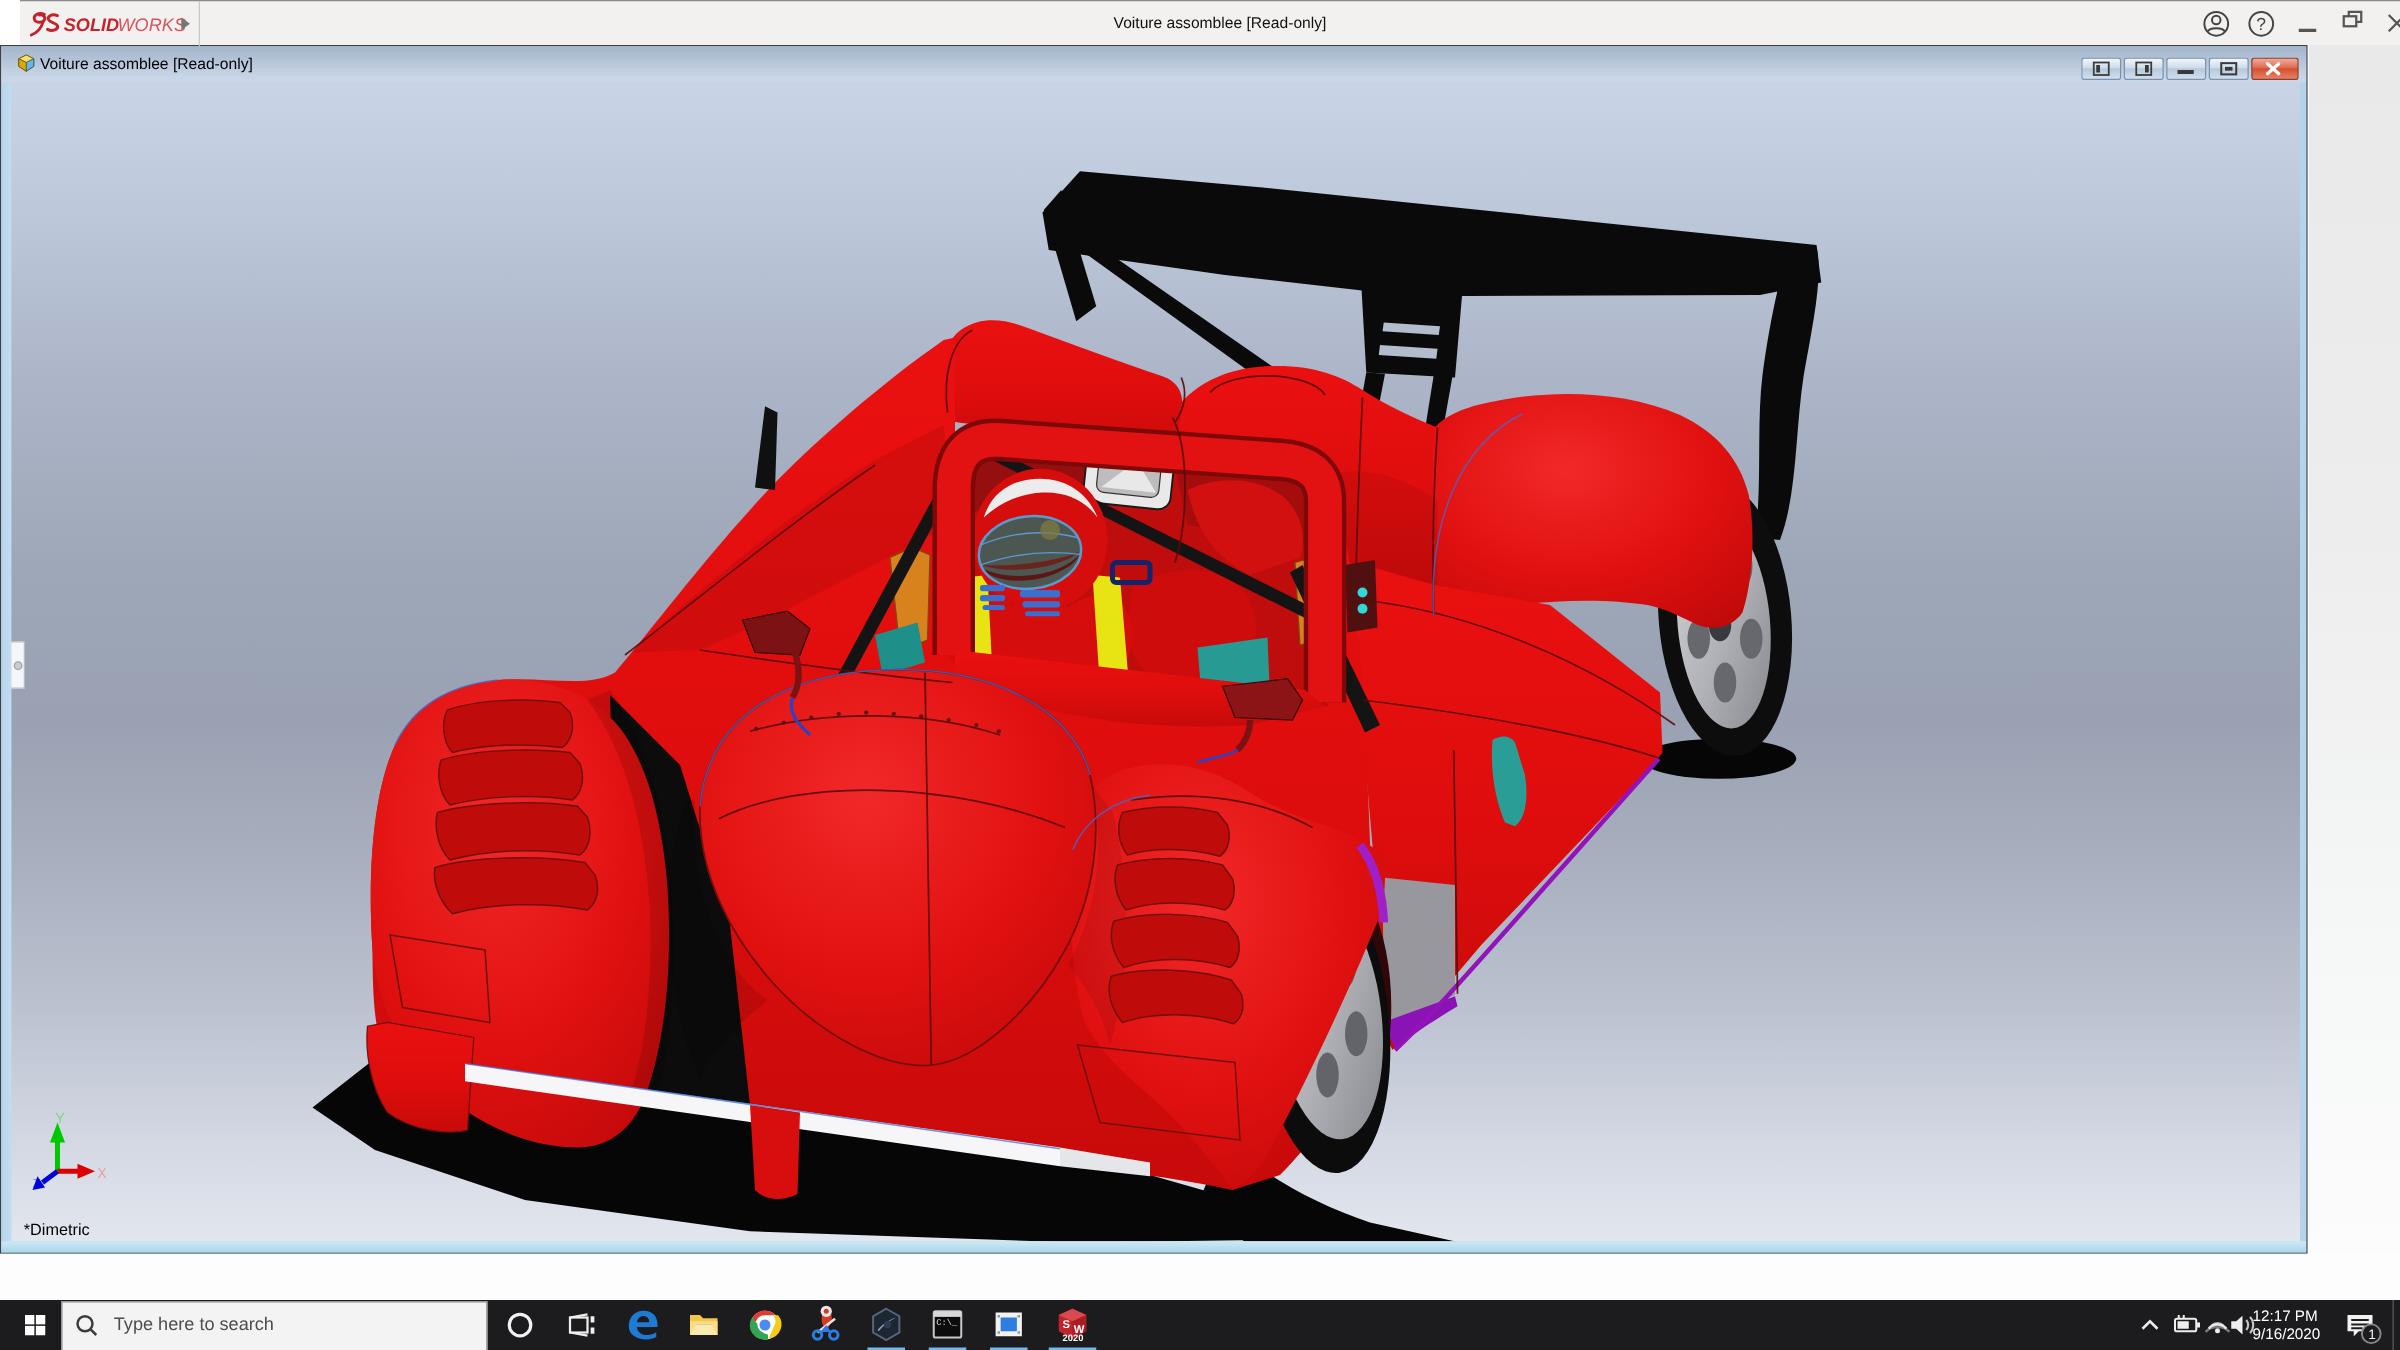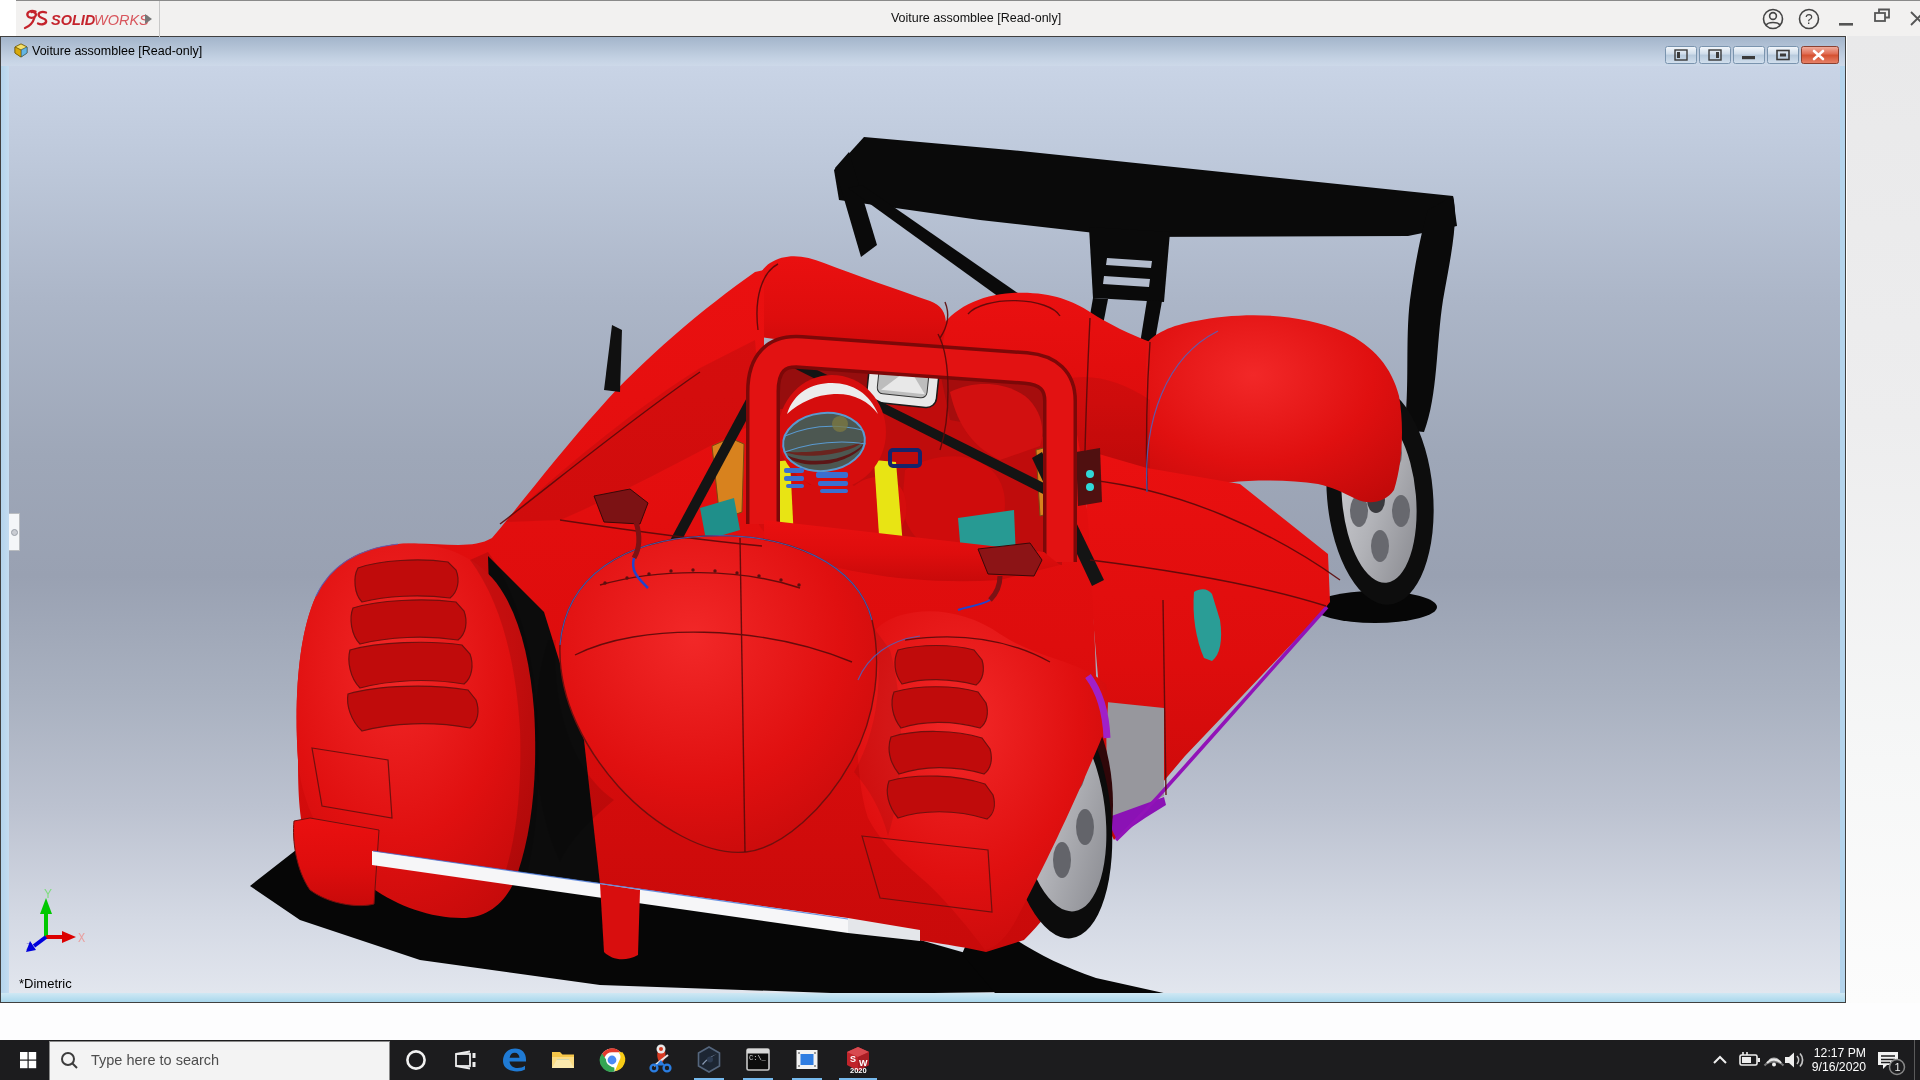--- a/index.html
+++ b/index.html
@@ -26,21 +26,21 @@
 #rightpanel{position:absolute;left:1847px;top:36px;width:73px;height:967px;background:linear-gradient(180deg,#e9e9ea 0%,#ededee 40%,#f6f7f7 75%,#fcfcfc 100%);}
 
 #understrip{position:absolute;left:0;top:1003px;width:1920px;height:37px;background:#fdfdfe;}
 #dimetric{position:absolute;left:19px;top:976px;font-size:13px;font-weight:normal;color:#000;}
 
 #taskbar{position:absolute;left:0;top:1040px;width:1920px;height:40px;background:#1c1c1e;}
 #searchbox{position:absolute;left:49px;top:1041px;width:341px;height:47px;background:#f3f3f3;border:1px solid #8a8a8a;box-sizing:border-box;padding-left:29px;}
 #searchbox span{position:absolute;left:41px;top:10px;font-size:14.5px;color:#4d4d4d;}
 .tseg{position:absolute;top:1040px;height:40px;}
 .underline{position:absolute;top:1078px;height:2px;background:#76b9ed;}
-.trayt{position:absolute;color:#fff;font-size:12.2px;text-align:right;line-height:14px;}
+.trayt{position:absolute;color:#fff;font-size:12.2px;text-align:left;line-height:14px;}
 #showdesk{position:absolute;left:1914px;top:1040px;width:1px;height:40px;background:#5a5a5a;}
 </style>
 </head>
 <body>
 <div id="app">
 
   <div id="childframe"></div>
   <div id="childtitle">
     <svg style="position:absolute;left:11px;top:5px" width="17" height="17" viewBox="0 0 17 17">
       <polygon points="3,5 9,2 15,5 15,11 9,15 3,11" fill="#e8c21f" stroke="#6a5200" stroke-width="0.8"></polygon>

